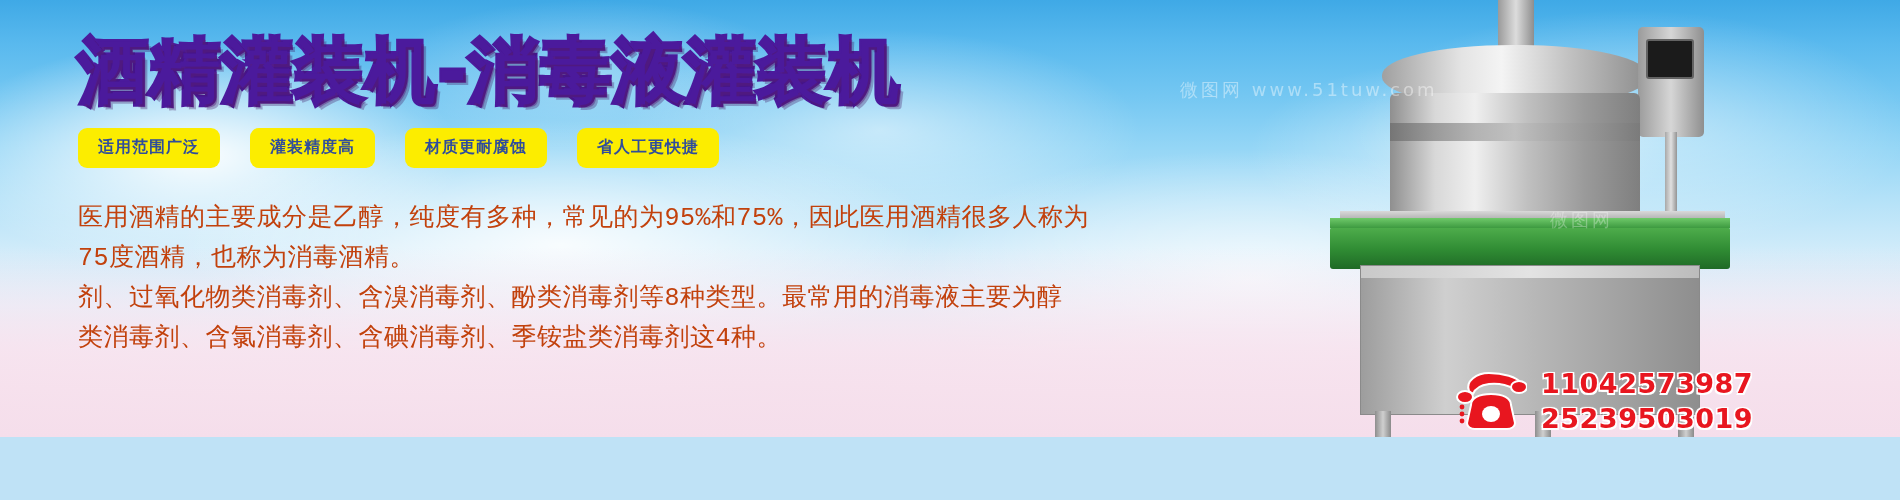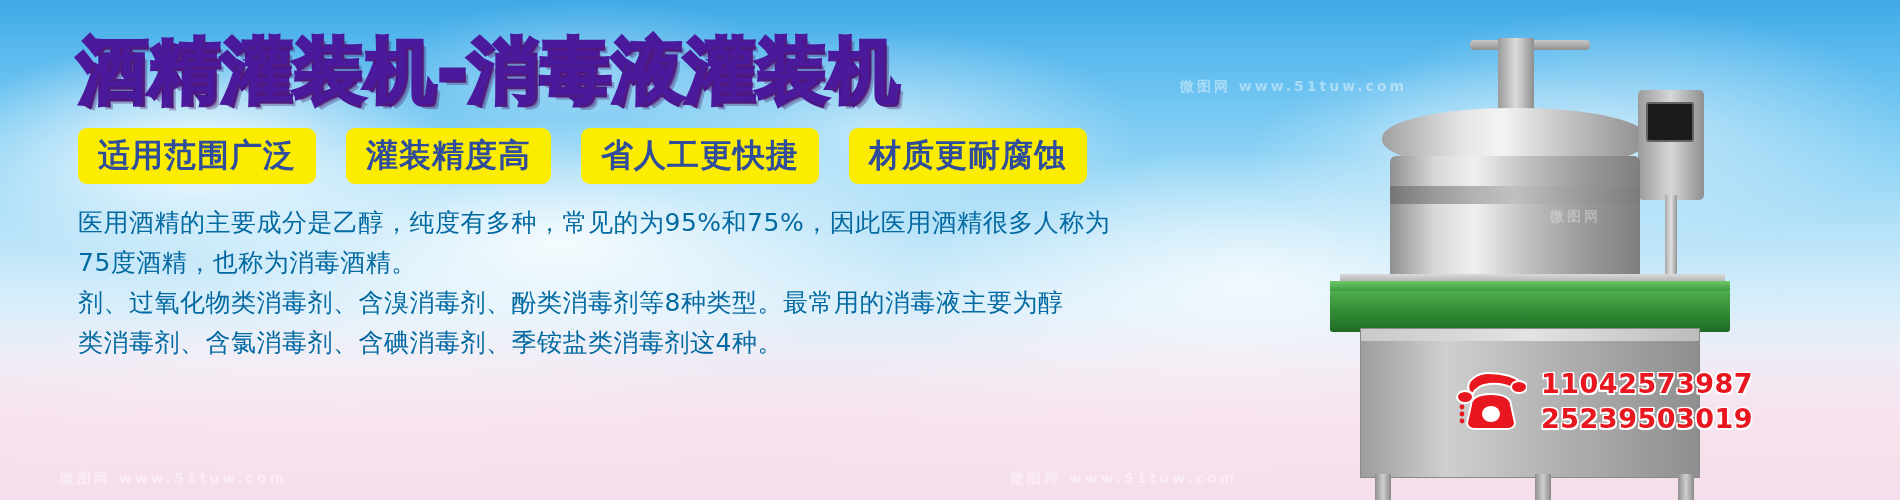--- a/index.html
+++ b/index.html
@@ -5,21 +5,21 @@
   * { margin:0; padding:0; box-sizing:border-box; }
   html,body { width:1900px; height:500px; overflow:hidden; }
   body {
     font-family:"DejaVu Sans","Liberation Sans",sans-serif;
     background:#bfe2f6;
   }
 
   
   .banner {
     position:relative;
-    width:1900px; height:500px;
+    width:1900px; height:437px;
     overflow:hidden;
   }
 
   
   .sky {
     position:absolute; inset:0;
     background:
       linear-gradient(to bottom,
         #3fa9e6 0%,
         #59b9ee 10%,
@@ -80,36 +80,37 @@
 
   
   .badges {
     display:flex;
     gap:30px;
     margin-top:22px;
   }
   .badge {
     background:#fced00;
     color:#2f4d9b;
-    font-size:32px;
+    font-size:16px;
     font-weight:bold;
     line-height:1;
     padding:11px 20px 13px;
     border-radius:9px;
     white-space:nowrap;
     letter-spacing:1px;
   }
 
   
   .desc {
-    margin-top:20px;
-    color:#0369a1;
+    margin-top:32px;
+    color:#c2410c;
     font-size:25px;
     line-height:38px;
     letter-spacing:.5px;
+    font-family:Liberation Mono, monospace;
   }
   .desc p { margin:0; }
   .desc p + p { margin-top:2px; }
 
   
   .machine {
     position:absolute;
     right:150px; bottom:0;
     width:430px; height:460px;
   }
@@ -203,23 +204,23 @@
     text-shadow:
       -1.5px -1.5px 0 #fff, 1.5px -1.5px 0 #fff,
       -1.5px  1.5px 0 #fff, 1.5px  1.5px 0 #fff,
        0 0 3px rgba(255,255,255,.9);
   }
 
   
   .wm {
     position:absolute;
     color:rgba(255,255,255,.42);
-    font-size:14px;
+    font-size:18px;
     letter-spacing:3px;
-    font-weight:bold;
+    font-weight:normal;
     pointer-events:none;
     white-space:nowrap;
   }
   .wm1 { left:1180px; top:78px; }
   .wm2 { left:60px;  top:470px; }
   .wm3 { left:1010px; top:470px; }
   .wm4 { left:1550px; top:208px; color:rgba(255,255,255,.30); }
 </style>
 </head>
 <body>
@@ -265,22 +266,22 @@
     <div class="m-foot f3"></div>
   </div>
 
   <div class="content">
 
     <div class="title">酒精灌装机-消毒液灌装机</div>
 
     <div class="badges">
       <div class="badge">适用范围广泛</div>
       <div class="badge">灌装精度高</div>
+      <div class="badge">材质更耐腐蚀</div>
       <div class="badge">省人工更快捷</div>
-      <div class="badge">材质更耐腐蚀</div>
     </div>
 
     <div class="desc">
       <p>医用酒精的主要成分是乙醇，纯度有多种，常见的为95%和75%，因此医用酒精很多人称为</p>
       <p>75度酒精，也称为消毒酒精。</p>
       <p>剂、过氧化物类消毒剂、含溴消毒剂、酚类消毒剂等8种类型。最常用的消毒液主要为醇</p>
       <p>类消毒剂、含氯消毒剂、含碘消毒剂、季铵盐类消毒剂这4种。</p>
     </div>
 
   </div>

